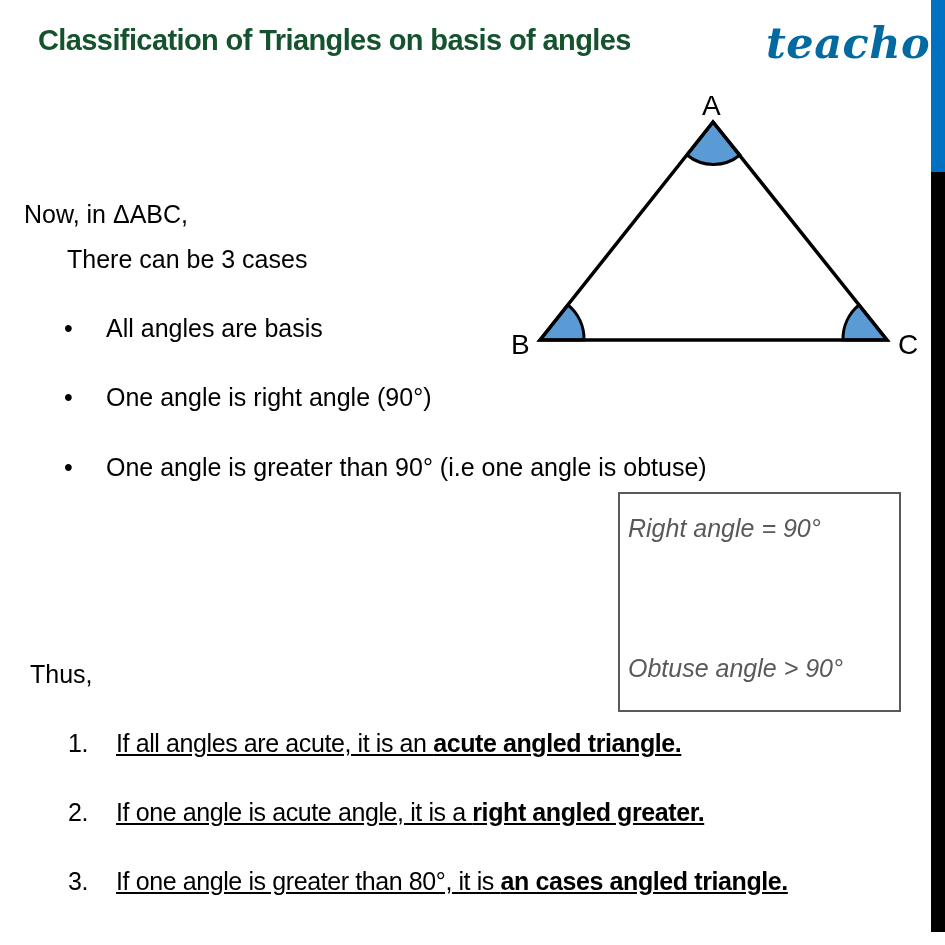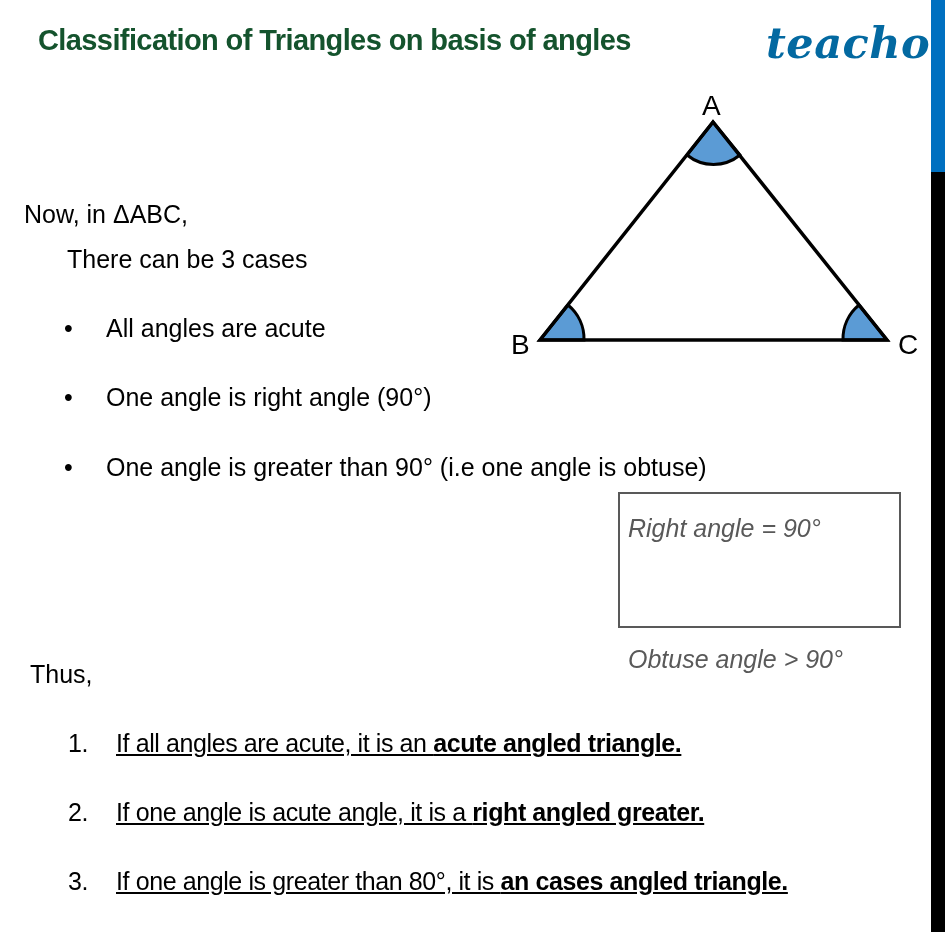--- a/index.html
+++ b/index.html
@@ -12,41 +12,41 @@
   .edge-blue { position: absolute; left: 931px; top: 0; width: 14px; height: 172px; background: #0070c0; }
   .edge-black { position: absolute; left: 931px; top: 172px; width: 14px; height: 760px; background: #000; }
   .text { position: absolute; font-size: 25px; white-space: nowrap; }
   .bullet { position: absolute; font-size: 25px; white-space: nowrap; }
   .bullet .dot { position: absolute; left: 0; top: 0; }
   .bullet .txt { position: absolute; left: 42px; top: 0; }
   .num { position: absolute; font-size: 25px; white-space: nowrap; letter-spacing: -0.4px; }
   .num .n { position: absolute; left: 0; top: 0; }
   .num .t { position: absolute; left: 48px; top: 0; text-decoration: underline; }
   .num b { font-weight: bold; }
-  .box { position: absolute; left: 618px; top: 492px; width: 283px; height: 136px;
+  .box { position: absolute; left: 618px; top: 492px; width: 283px; height: 220px;
          border: 2px solid #595959; box-sizing: border-box; }
   .box .line { position: absolute; left: 8px; font-size: 25px; font-style: italic; color: #595959; white-space: nowrap; }
   svg.tri { position: absolute; left: 500px; top: 80px; }
   .vlabel { font-family: "Liberation Sans", sans-serif; font-size: 28px; fill: #000; }
 </style>
 </head>
 <body>
 
 <div>
   <div class="title">Classification of Triangles on basis of angles</div>
   <div class="logo">teachoo</div>
   <div class="edge-blue"></div>
   <div class="edge-black"></div>
 
   <div class="text" style="left:24px; top:176px;margin-top:24px;">Now, in ΔABC,</div>
   <div class="text" style="left:30px; top:245px;margin-left:37px;">There can be 3 cases</div>
 
   <div class="bullet" style="left:64px; top:314px;">
     <span class="dot">•</span>
-    <span class="txt">All angles are acute</span>
+    <span class="txt">All angles are basis</span>
   </div>
   <div class="bullet" style="left:64px; top:383px;">
     <span class="dot">•</span>
     <span class="txt">One angle is right angle (90°)</span>
   </div>
   <div class="bullet" style="left:64px; top:453px;">
     <span class="dot">•</span>
     <span class="txt">One angle is greater than 90° (i.e one angle is obtuse)</span>
   </div>
 
@@ -56,21 +56,21 @@
     <path d="M40,260 L68,225 A44,44 0 0 1 84,260 Z" fill="#5b9bd5" stroke="#000" stroke-width="3"></path>
     <path d="M387,260 L359,225 A44,44 0 0 0 343,260 Z" fill="#5b9bd5" stroke="#000" stroke-width="3"></path>
     <polygon points="213,42 40,260 387,260" fill="none" stroke="#000" stroke-width="3.5" stroke-linejoin="miter"></polygon>
     <text class="vlabel" x="202" y="35">A</text>
     <text class="vlabel" x="11" y="274">B</text>
     <text class="vlabel" x="398" y="274">C</text>
   </svg>
 
   <div class="box">
     <div class="line" style="top:20px;">Right angle = 90°</div>
-    <div class="line" style="top:151px;">Obtuse angle &gt; 90°</div>
+    <div class="line" style="top:160px;">Obtuse angle &gt; 90°</div>
   </div>
 
   <div class="text" style="left:30px; top:660px;">Thus,</div>
 
   <div class="num" style="left:68px; top:729px;">
     <span class="n">1.</span>
     <span class="t"><span>If all angles are acute, it is an </span><b>acute angled triangle.</b></span>
   </div>
   <div class="num" style="left:68px; top:798px;">
     <span class="n">2.</span>

